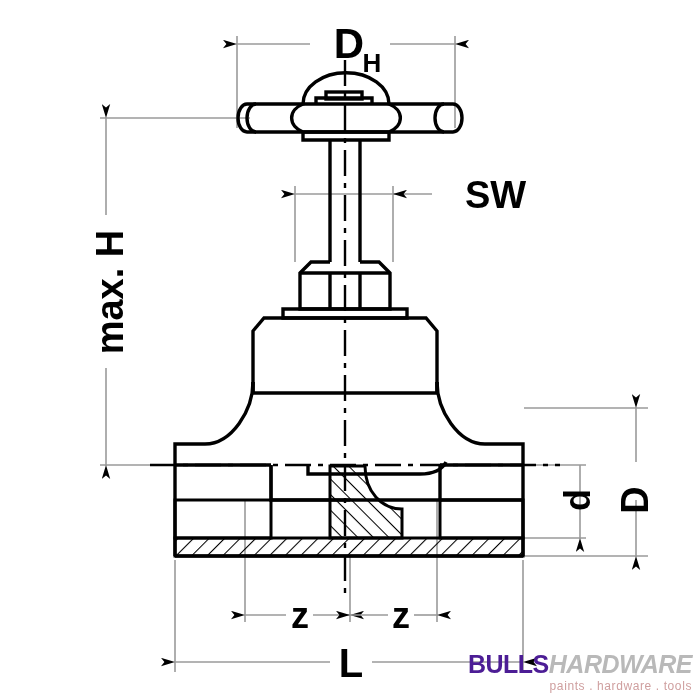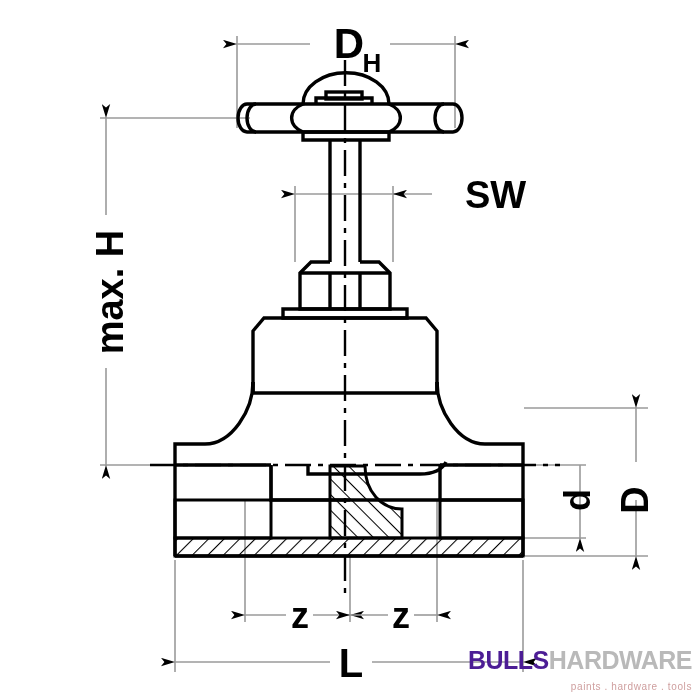--- a/index.html
+++ b/index.html
@@ -3,22 +3,22 @@
 <meta charset="utf-8">
 <style>
   html,body{margin:0;padding:0;background:#ffffff;}
   body{width:700px;height:700px;overflow:hidden;
        font-family:"Liberation Sans",sans-serif;}
   #stage{position:relative;width:700px;height:700px;background:#fff;}
   svg{display:block;}
   .wm{position:absolute;right:8px;bottom:8px;text-align:right;line-height:1;}
   .wm-main{font-size:25px;font-weight:bold;letter-spacing:-0.5px;white-space:nowrap;}
   .wm-b{color:#4c1d95;}
-  .wm-h{color:#b9b9b9;}
-  .wm-sub{font-size:10px;color:#cf9f9f;letter-spacing:0.6px;margin-top:9px;white-space:nowrap;}
+  .wm-h{color:#b9b9b9;font-style:italic;}
+  .wm-sub{font-size:12px;color:#cf9f9f;letter-spacing:0.6px;margin-top:3px;white-space:nowrap;}
 </style>
 </head>
 <body>
 
 <div id="stage">
 <svg width="700" height="700" viewBox="0 0 700 700">
 
   <defs>
     <pattern id="hatch" width="11" height="11" patternTransform="rotate(45)" patternUnits="userSpaceOnUse">
       <line x1="0" y1="0" x2="0" y2="11" stroke="#000" stroke-width="2.1"></line>

